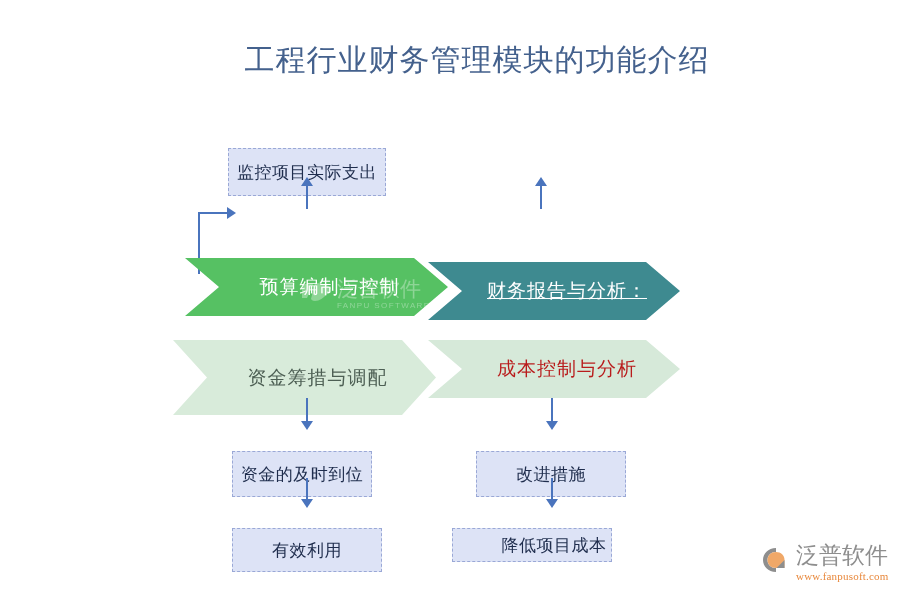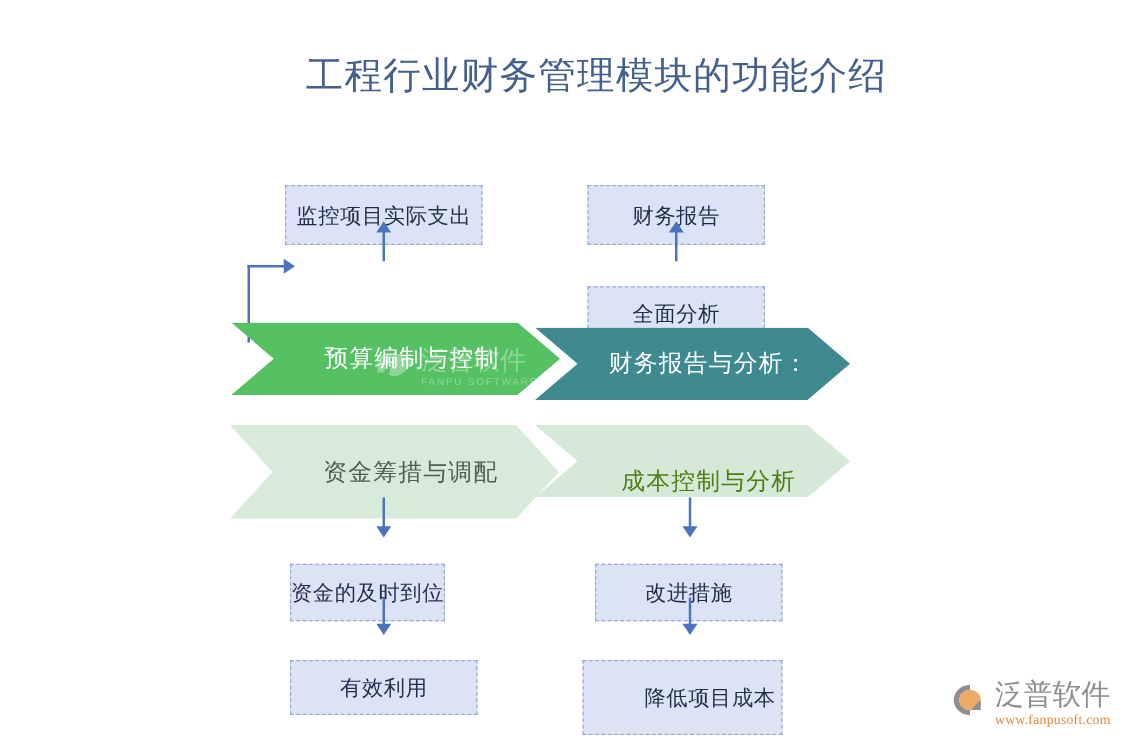--- a/index.html
+++ b/index.html
@@ -74,33 +74,33 @@
     background: #56c163;
     color: #ffffff;
     font-size: 19px;
     clip-path: polygon(0 0, calc(100% - 34px) 0, 100% 50%, calc(100% - 34px) 100%, 0 100%, 34px 50%);
   }
   .chev.teal {
     background: #3e8a90;
     color: #ffffff;
     font-size: 19px;
     clip-path: polygon(0 0, calc(100% - 34px) 0, 100% 50%, calc(100% - 34px) 100%, 0 100%, 34px 50%);
+    text-decoration: underline;
   }
   .chev.mint {
     background: #d8ebda;
     color: #4d5f54;
     font-size: 19px;
     clip-path: polygon(0 0, calc(100% - 34px) 0, 100% 50%, calc(100% - 34px) 100%, 0 100%, 34px 50%);
   }
   .chev.mint2 {
     background: #d6e9d9;
-    color: #4d7c0f;
+    color: #b91c1c;
     font-size: 19px;
     clip-path: polygon(0 0, calc(100% - 34px) 0, 100% 50%, calc(100% - 34px) 100%, 0 100%, 34px 50%);
-    align-items: flex-end;
   }
 
   
   .conn { position: absolute; }
   .vline {
     position: absolute;
     width: 2px;
     background: #4a74bd;
   }
   .hline {
@@ -218,28 +218,26 @@
     <div class="arrow-up" style="left:301px; top:177px;"></div>
   </div>
 
 
   <div class="conn">
     <div class="vline" style="left:198px; top:212px; height:62px;"></div>
     <div class="hline" style="left:198px; top:212px; width:30px;"></div>
     <div class="arrow-right" style="left:227px; top:207px;"></div>
   </div>
 
-  <div class="box" style="left:470px; top:128px; width:142px; height:48px;">财务报告</div>
 
   <div class="conn">
     <div class="vline" style="left:540px; top:185px; height:24px;"></div>
     <div class="arrow-up" style="left:535px; top:177px;"></div>
   </div>
 
-  <div class="box" style="left:470px; top:209px; width:142px; height:44px;">全面分析</div>
 
   <div class="chev green" style="left:185px; top:258px; width:263px; height:58px;align-items:center;">
     <span class="chev-label">预算编制与控制</span>
   </div>
 
   <div class="chev teal" style="left:428px; top:262px; width:252px; height:58px;">
     <span class="chev-label">财务报告与分析：</span>
   </div>
 
   <div class="watermark">
@@ -248,55 +246,55 @@
         <path d="M2 5 L13 5 L7 19 L2 19 Z" fill="#ffffff"></path>
         <path d="M15 4 C26 4 31 9 31 9 C31 9 24 22 15 22 C12 22 11 20 11 20 Z" fill="#ffffff"></path>
       </svg>
     </div>
     <div class="wm-text">
       <span class="wm-cn">泛普软件</span>
       <span class="wm-en">FANPU SOFTWARE</span>
     </div>
   </div>
 
-  <div class="chev mint" style="left:184px; top:340px; width:263px; height:75px;">
+  <div class="chev mint" style="left:173px; top:340px; width:263px; height:75px;">
     <span class="chev-label">资金筹措与调配</span>
   </div>
 
   <div class="chev mint2" style="left:428px; top:340px; width:252px; height:58px;">
     <span class="chev-label">成本控制与分析</span>
   </div>
 
   <div class="conn">
     <div class="vline" style="left:306px; top:398px; height:24px;"></div>
     <div class="arrow-down" style="left:301px; top:421px;"></div>
   </div>
 
-  <div class="box" style="left:232px; top:431px; width:124px; height:46px;">资金的及时到位</div>
+  <div class="box" style="left:232px; top:431px; width:140px; height:46px;">资金的及时到位</div>
 
   <div class="conn">
     <div class="vline" style="left:306px; top:478px; height:22px;"></div>
     <div class="arrow-down" style="left:301px; top:499px;"></div>
   </div>
 
   <div class="box" style="left:232px; top:508px; width:150px; height:44px;">有效利用</div>
 
   <div class="conn">
     <div class="vline" style="left:551px; top:398px; height:24px;"></div>
     <div class="arrow-down" style="left:546px; top:421px;"></div>
   </div>
 
   <div class="box" style="left:476px; top:431px; width:150px; height:46px;">改进措施</div>
 
   <div class="conn">
     <div class="vline" style="left:551px; top:478px; height:22px;"></div>
     <div class="arrow-down" style="left:546px; top:499px;"></div>
   </div>
 
-  <div class="box" style="left:466px; top:508px; width:160px; height:60px;padding-left:44px;">降低项目成本</div>
+  <div class="box" style="left:452px; top:508px; width:160px; height:34px;padding-left:44px;">降低项目成本</div>
 
   <div class="logo">
     <div class="logo-mark">
       <svg viewBox="0 0 30 30" width="30" height="30" aria-hidden="true">
         <path d="M14 3 C6 3 1 9 1 15 C1 21 6 27 14 27 L14 23 C9 23 5.5 19.5 5.5 15 C5.5 10.5 9 7 14 7 Z" fill="#8e8e8e"></path>
         <path d="M14 7 C19 7 22.5 10.5 22.5 15 L22.5 23 L14 23 C9 23 5.5 19.5 5.5 15 C5.5 10.5 9 7 14 7 Z" fill="#f0a868"></path>
         <path d="M22.5 15 L22.5 23 L14.5 23 Z" fill="#8e8e8e"></path>
       </svg>
     </div>
     <div class="logo-txt">

